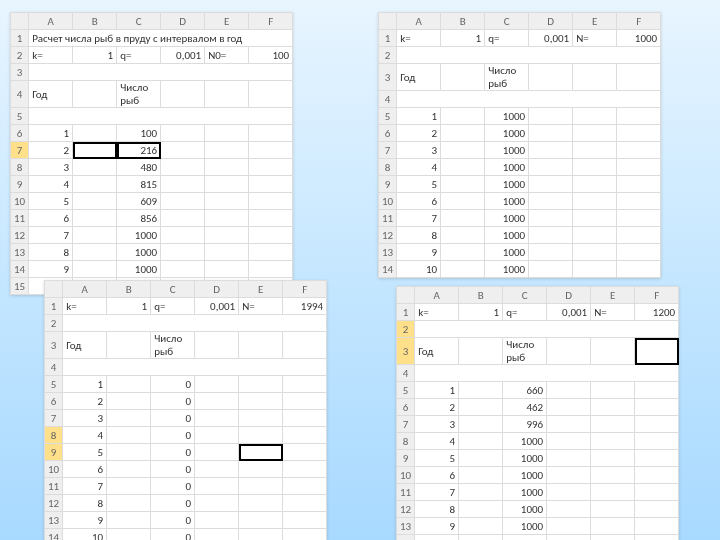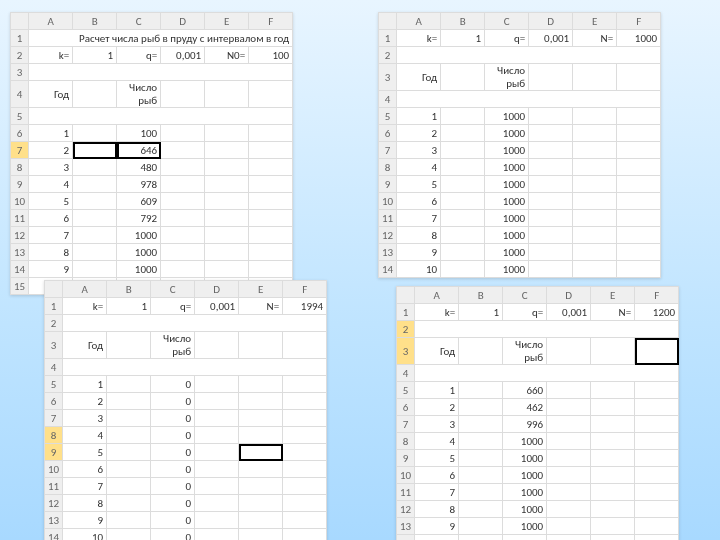--- a/index.html
+++ b/index.html
@@ -41,21 +41,21 @@
   }
   .sheet th.col {
     width: 44px;
   }
   .sheet td.rowhdr {
     background: #efefef;
     color: #666;
     text-align: center;
   }
   .sheet td.txt {
-    text-align: right;
+    text-align: left;
     margin-left: 8px;
   }
   .sel {
     outline: 2px solid #000;
     outline-offset: -2px;
   }
   .rowhdr.sel {
     background: #ffe08a !important;
     outline: none;
   }
@@ -111,57 +111,57 @@
           <td></td>
           <td>100</td>
           <td></td>
           <td></td>
           <td></td>
         </tr>
   <tr>
           <td class="rowhdr sel">7</td>
           <td>2</td>
           <td class="sel"></td>
-          <td class="sel">646</td>
+          <td class="sel">216</td>
           <td></td>
           <td></td>
           <td></td>
         </tr>
   <tr>
           <td class="rowhdr">8</td>
           <td>3</td>
           <td></td>
           <td>480</td>
           <td></td>
           <td></td>
           <td></td>
         </tr>
   <tr>
           <td class="rowhdr">9</td>
           <td>4</td>
           <td></td>
-          <td>978</td>
+          <td>815</td>
           <td></td>
           <td></td>
           <td></td>
         </tr>
   <tr>
           <td class="rowhdr">10</td>
           <td>5</td>
           <td></td>
           <td>609</td>
           <td></td>
           <td></td>
           <td></td>
         </tr>
   <tr>
           <td class="rowhdr">11</td>
           <td>6</td>
           <td></td>
-          <td>792</td>
+          <td>856</td>
           <td></td>
           <td></td>
           <td></td>
         </tr>
   <tr>
           <td class="rowhdr">12</td>
           <td>7</td>
           <td></td>
           <td>1000</td>
           <td></td>

